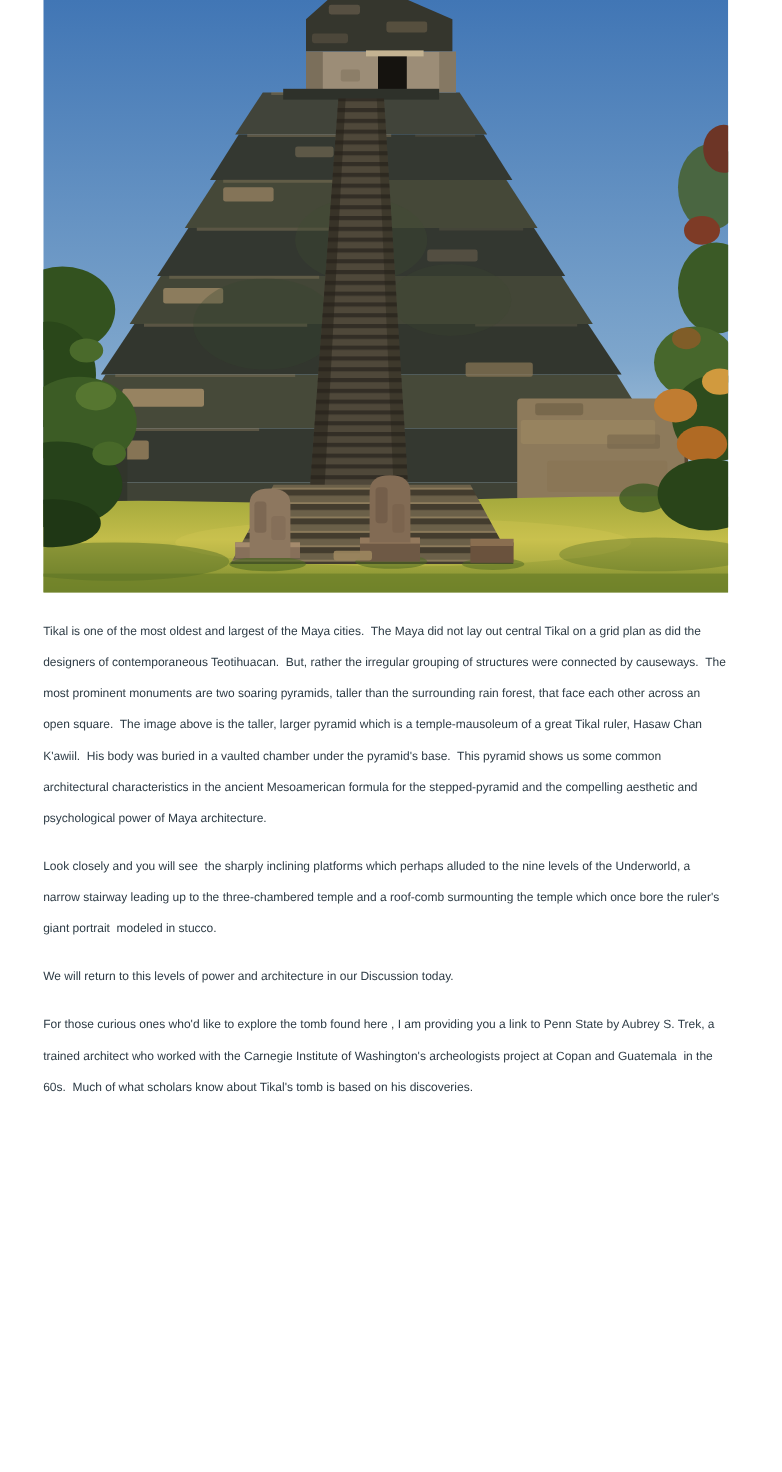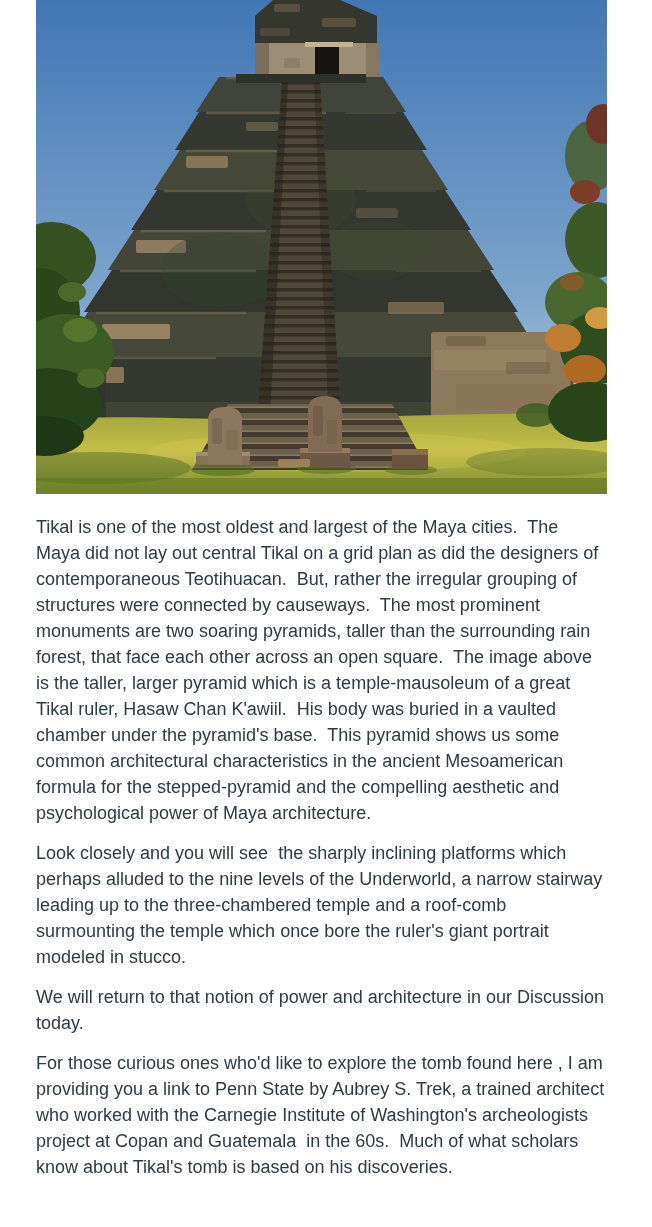--- a/index.html
+++ b/index.html
@@ -19,21 +19,21 @@
   figure.hero {
     margin: 0 0 20px 0;
     width: 571px;
     height: 494px;
     overflow: hidden;
   }
   figure.hero svg { display: block; }
   .text-body p {
     width: 571px;
     margin: 0 0 14px 0;
-    font-size: 18px;
+    font-size: 10px;
     line-height: 26px;
     font-weight: 400;
     color: #2d3b45;
     white-space: pre-wrap;
   }
 </style>
 </head>
 <body>
 
 <div class="content">
@@ -189,17 +189,17 @@
         <ellipse cx="564" cy="318" rx="15" ry="11" fill="#d19a3e"></ellipse>
         <ellipse cx="500" cy="415" rx="20" ry="12" fill="#3c5a23" opacity="0.8"></ellipse>
         <ellipse cx="554" cy="412" rx="42" ry="30" fill="#294419"></ellipse>
       </g>
     </svg>
   </figure>
 
   <div class="text-body">
     <p>Tikal is one of the most oldest and largest of the Maya cities.  The Maya did not lay out central Tikal on a grid plan as did the designers of contemporaneous Teotihuacan.  But, rather the irregular grouping of structures were connected by causeways.  The most prominent monuments are two soaring pyramids, taller than the surrounding rain forest, that face each other across an open square.  The image above is the taller, larger pyramid which is a temple-mausoleum of a great Tikal ruler, Hasaw Chan K'awiil.  His body was buried in a vaulted chamber under the pyramid's base.  This pyramid shows us some common architectural characteristics in the ancient Mesoamerican formula for the stepped-pyramid and the compelling aesthetic and psychological power of Maya architecture.</p>
     <p>Look closely and you will see  the sharply inclining platforms which perhaps alluded to the nine levels of the Underworld, a narrow stairway leading up to the three-chambered temple and a roof-comb surmounting the temple which once bore the ruler's giant portrait  modeled in stucco.</p>
-    <p>We will return to that notion of power and architecture in our Discussion today.</p>
+    <p>We will return to this levels of power and architecture in our Discussion today.</p>
     <p>For those curious ones who'd like to explore the tomb found here , I am providing you a link to Penn State by Aubrey S. Trek, a trained architect who worked with the Carnegie Institute of Washington's archeologists project at Copan and Guatemala  in the 60s.  Much of what scholars know about Tikal's tomb is based on his discoveries.</p>
   </div>
 
 </div>
 
 </body></html>

